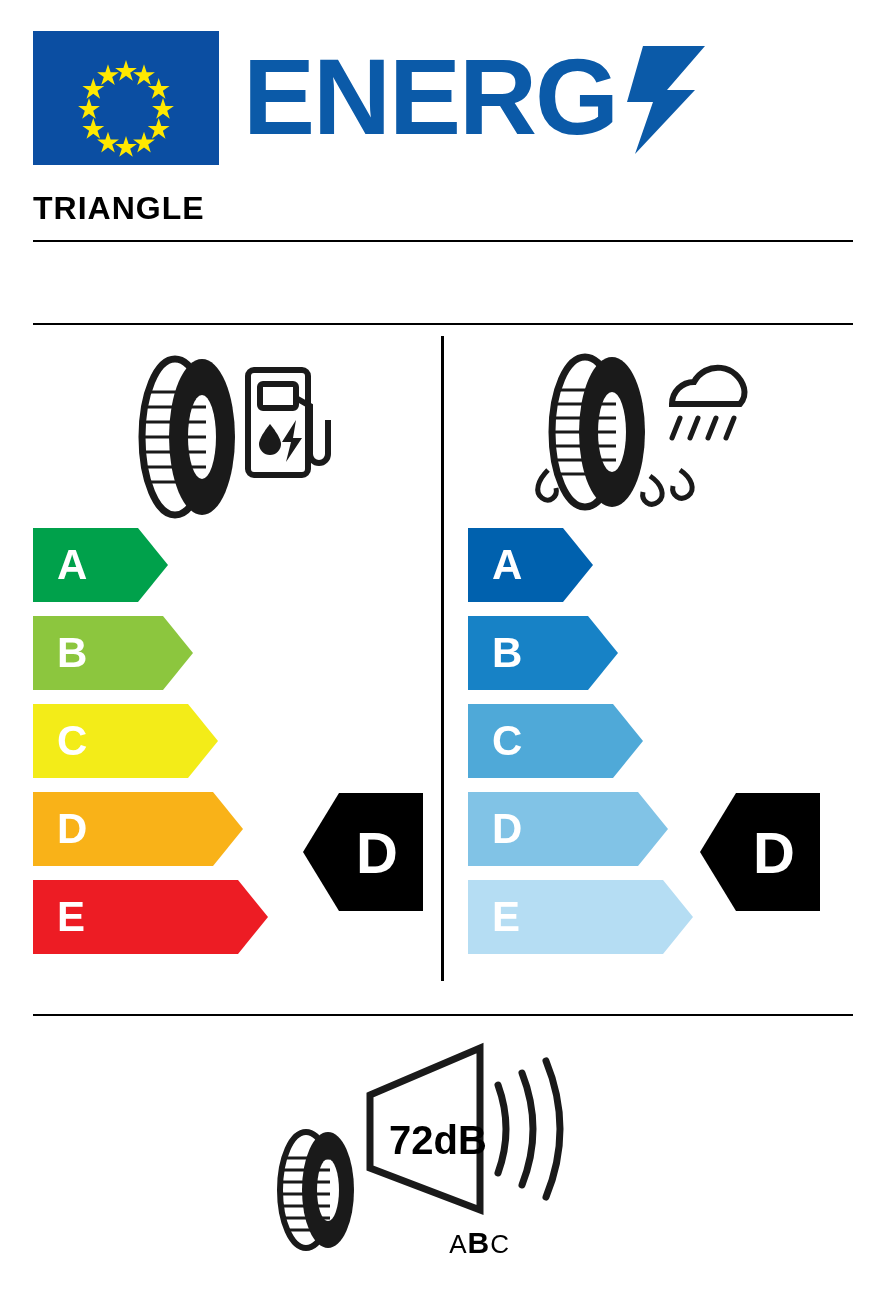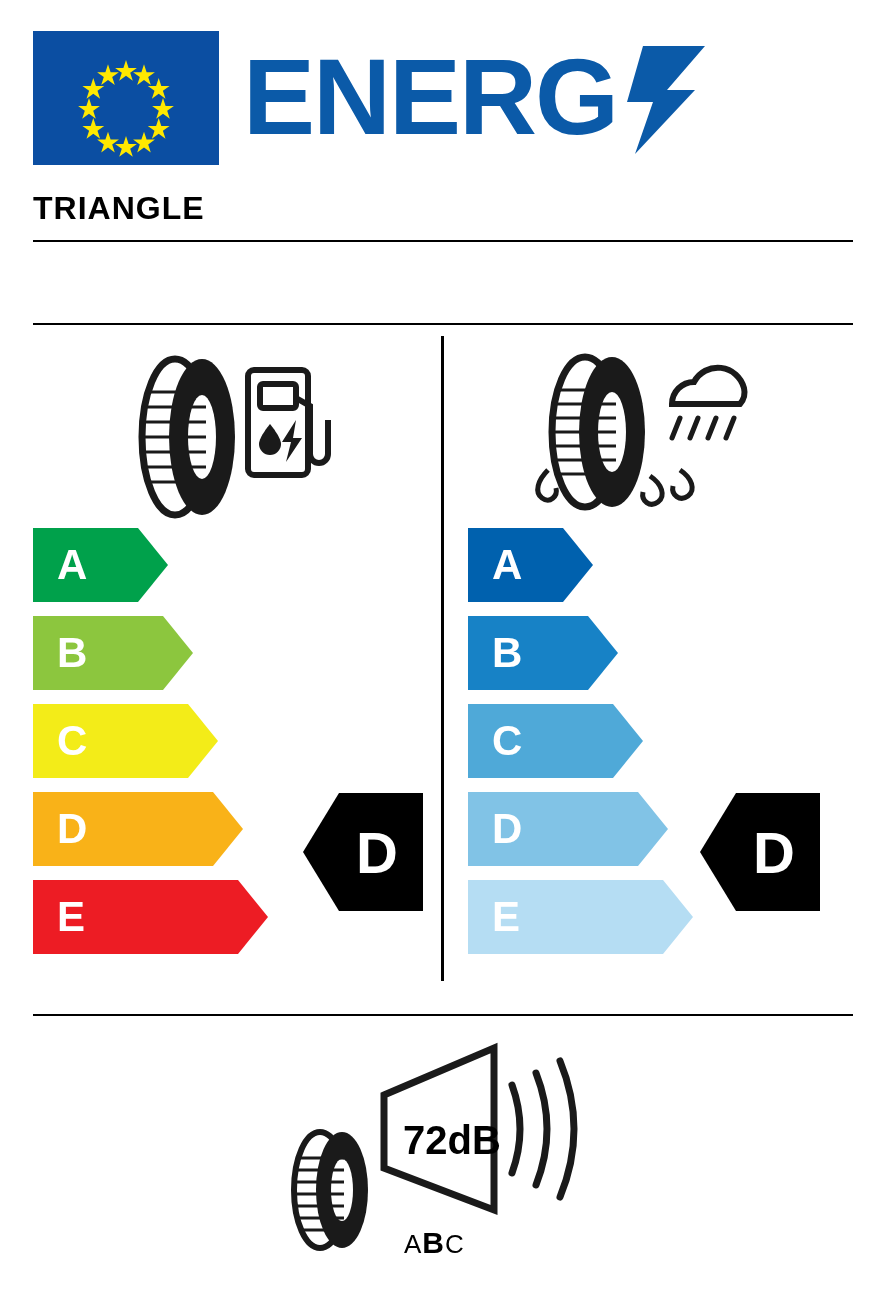--- a/index.html
+++ b/index.html
@@ -121,41 +121,41 @@
     padding-left: 28px;
     box-sizing: border-box;
     font-size: 58px;
     font-weight: bold;
     color: #ffffff;
   }
 
   
   .noise-section {
     position: absolute;
-    left: 284px;
+    left: 270px;
     top: 1040px;
     width: 330px;
     height: 230px;
   }
   .noise-db {
     position: absolute;
     left: 103px;
     top: 78px;
     width: 130px;
     text-align: center;
     font-size: 40px;
     font-weight: bold;
     color: #000;
   }
   .noise-classes {
     position: absolute;
     left: 120px;
     top: 186px;
     width: 120px;
-    text-align: left;
+    text-align: right;
     font-size: 26px;
     color: #000;
     letter-spacing: 1px;
   }
   .noise-classes .sel {
     font-weight: bold;
     font-size: 30px;
   }
 </style>
 </head>

